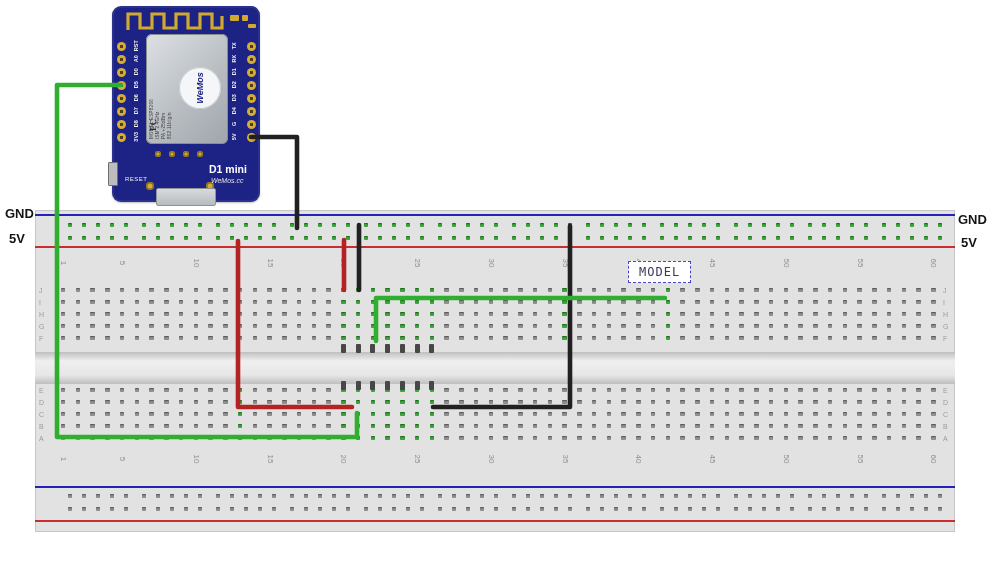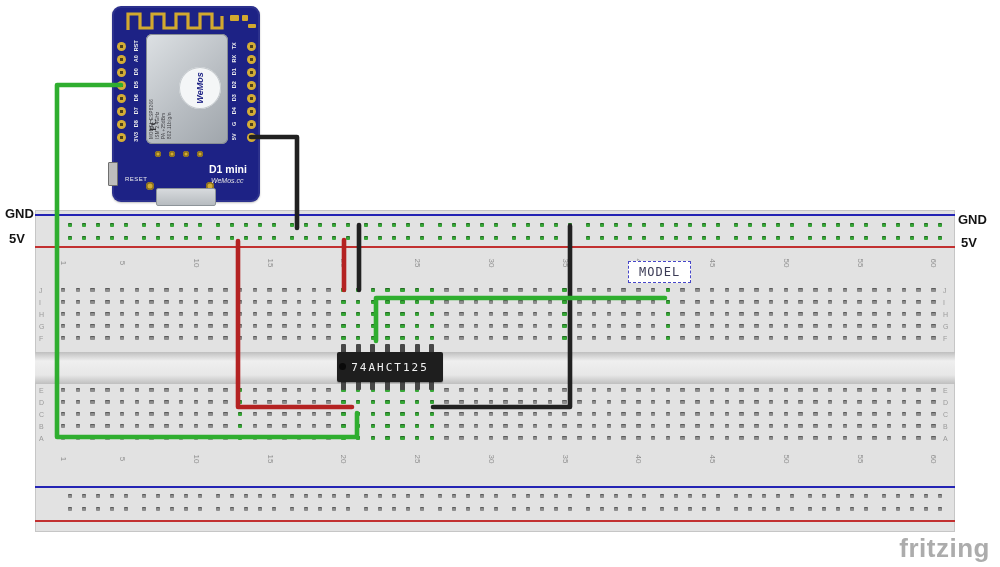--- a/index.html
+++ b/index.html
@@ -982,24 +982,20 @@
       <div class="chippin" style="left: 385px; top: 344px;"></div>
       <div class="chippin" style="left: 385px; top: 381px;"></div>
       <div class="chippin" style="left: 399.75px; top: 344px;"></div>
       <div class="chippin" style="left: 399.75px; top: 381px;"></div>
       <div class="chippin" style="left: 414.5px; top: 344px;"></div>
       <div class="chippin" style="left: 414.5px; top: 381px;"></div>
       <div class="chippin" style="left: 429.25px; top: 344px;"></div>
       <div class="chippin" style="left: 429.25px; top: 381px;"></div>
     </div>
 
-  <div id="chip">
-    <span id="chipNotch"></span>
-    <span>74AHCT125</span>
-  </div>
 
   <div id="d1mini">
     <svg width="148" height="40" style="position:absolute;left:0;top:0">
       <path d="M16 24 V8 H28 V22 H40 V8 H52 V22 H64 V8 H76 V22 H88 V8 H100 V22 H110 V10" fill="none" stroke="#d2a92f" stroke-width="3.2"></path>
     </svg>
     <div class="goldbit" style="left:118px;top:9px;width:9px;height:6px"></div>
     <div class="goldbit" style="left:130px;top:9px;width:6px;height:6px"></div>
     <div class="goldbit" style="left:136px;top:18px;width:8px;height:4px"></div>
 
     <div id="shield">
@@ -1076,14 +1072,13 @@
 
   <div class="raillabel" style="left:5px;top:206px">GND</div>
   <div class="raillabel" style="left:9px;top:231px">5V</div>
   <div class="raillabel" style="left:958px;top:212px">GND</div>
   <div class="raillabel" style="left:961px;top:235px">5V</div>
 
   <div id="signalLabel">
     <span>MODEL</span>
   </div>
 
-  <div id="watermark">fritzing</div>
 </div>
 
 </body></html>

